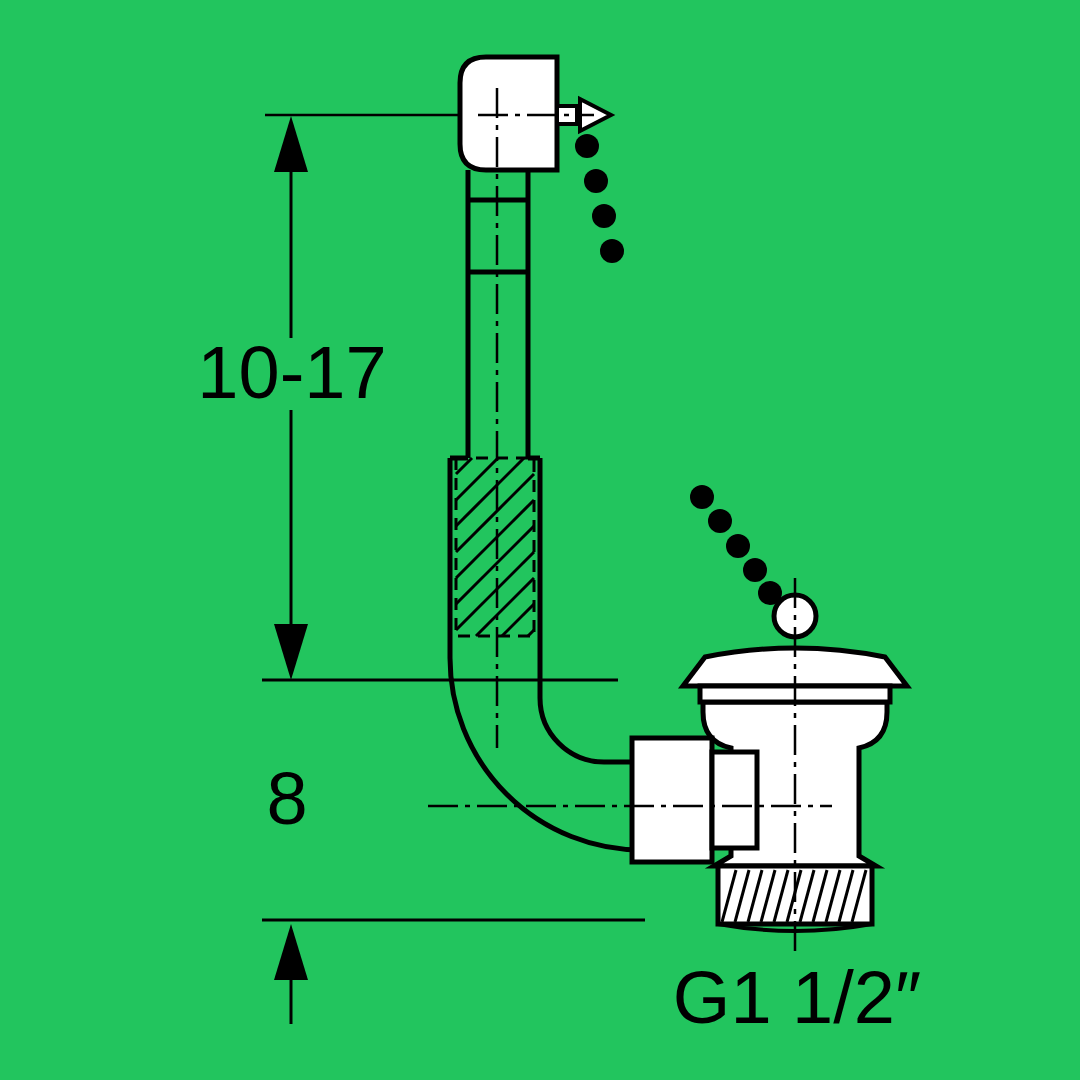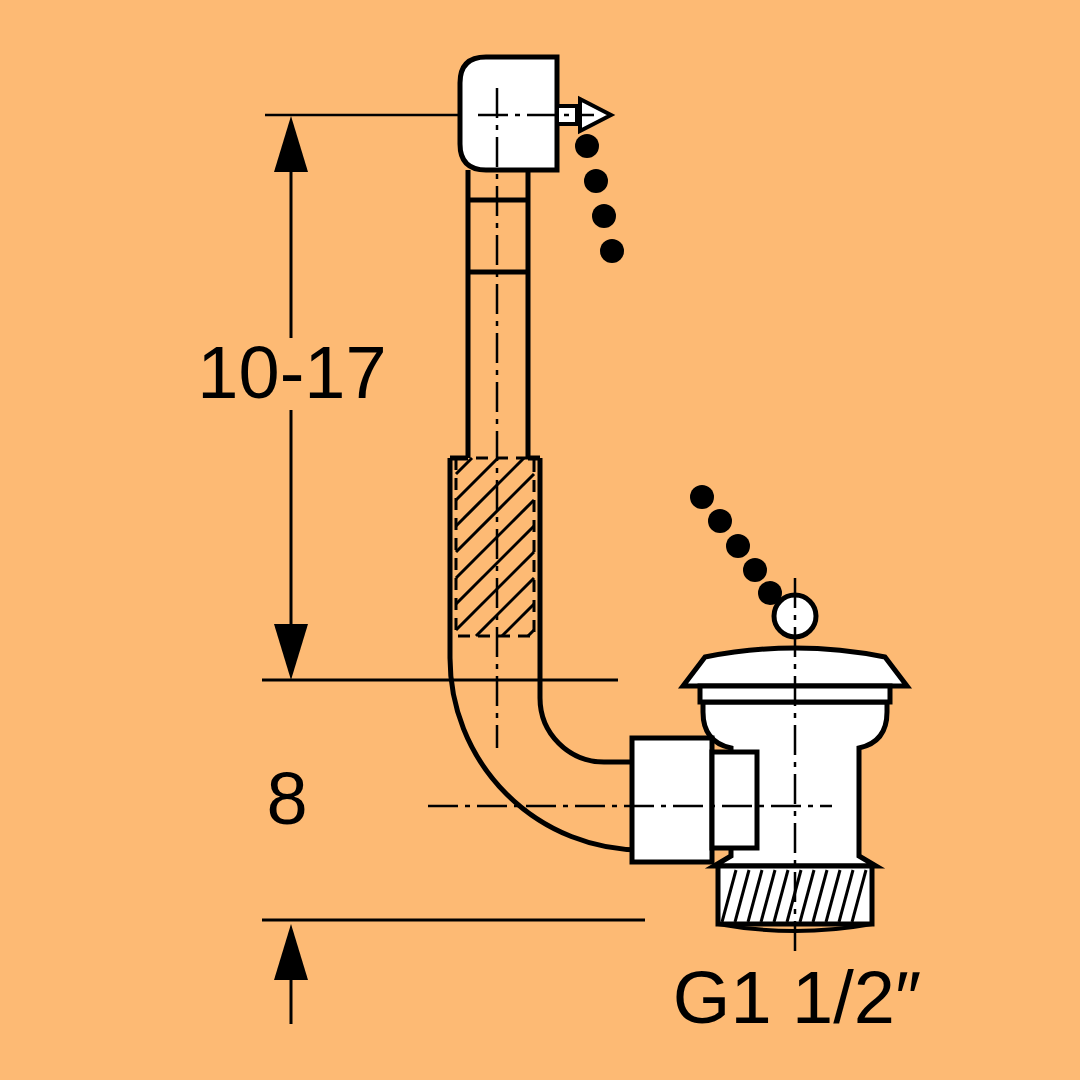--- a/index.html
+++ b/index.html
@@ -1,16 +1,16 @@
 <!DOCTYPE html>
 <html><head>
 <meta charset="utf-8">
 <style>
   html,body{margin:0;padding:0;background:#ffffff;}
-  .stage{width:1080px;height:1080px;background:#fdba74;position:relative;overflow:hidden;}
+  .stage{width:1080px;height:1080px;background:#22c55e;position:relative;overflow:hidden;}
   svg{display:block;}
   .lbl{font-family:"Liberation Sans","DejaVu Sans",sans-serif;font-size:74px;fill:#000;}
 </style>
 </head>
 <body>
 
 <div class="stage">
 <svg width="1080" height="1080" viewBox="0 0 1080 1080">
 
   <g stroke="#000" fill="#fff" stroke-width="5">

